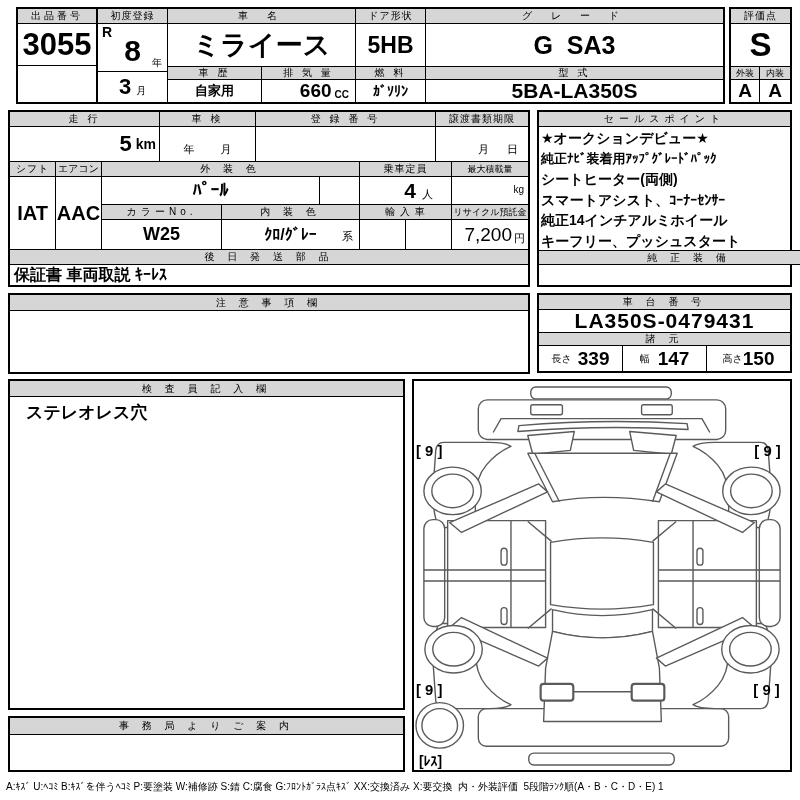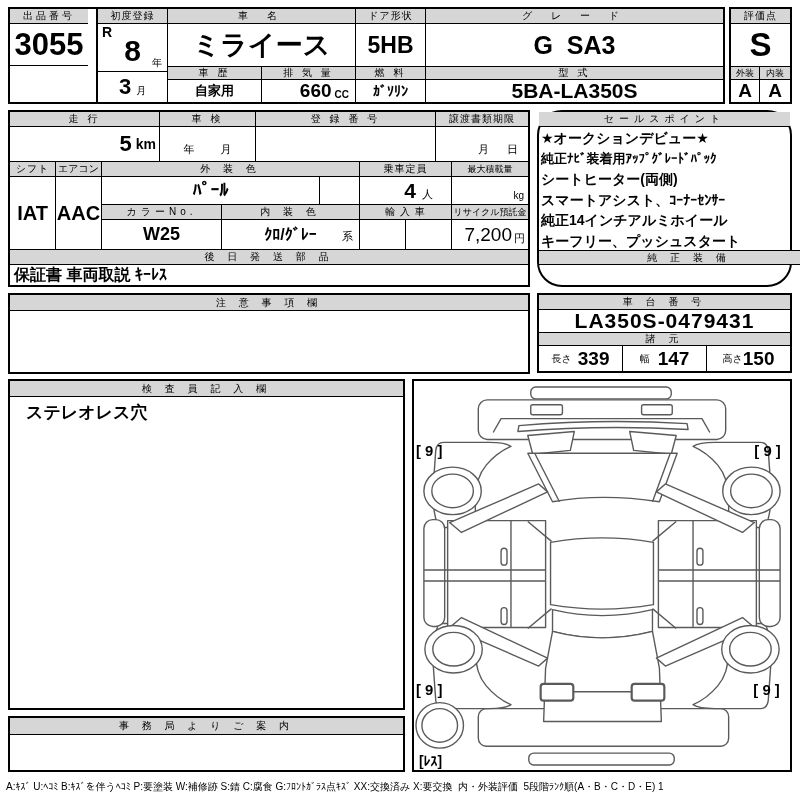--- a/index.html
+++ b/index.html
@@ -19,21 +19,21 @@
   .vr { justify-content:flex-end; }
   .pre { white-space:pre; }
   .salesline { font-size:14px; font-weight:bold; line-height:20.5px; white-space:nowrap; }
   svg text { font-family:"Liberation Sans","DejaVu Sans",sans-serif; }
 </style>
 </head>
 <body>
 
 <div class="sheet">
 
-  <div class="box" style="left:8px;top:7px;width:100px;height:97px;text-align:right;">
+  <div class="box" style="left:16px;top:7px;width:100px;height:97px;text-align:right;">
     <div class="cell gray hdr bb" style="left:0;top:0;width:78px;height:15px;">出品番号</div>
     <div class="cell v bb" style="left:0;top:15px;width:78px;height:42px;font-size:31px;">3055</div>
     <div class="cell" style="left:0;top:57px;width:78px;height:36px;"></div>
   </div>
 
   <div class="box" style="left:96px;top:7px;width:629px;height:97px;">
 
     <div class="cell gray hdr ls1 br bb" style="left:0;top:0;width:70px;height:15px;">初度登録</div>
     <div class="cell br bb" style="left:0;top:15px;width:70px;height:48px;">
       <span style="position:absolute;left:4px;top:0;font-size:14px;font-weight:bold;">R</span>
@@ -102,21 +102,21 @@
     <div class="cell gray hdr ls0 fs9 bb" style="left:442px;top:50px;width:76px;height:15px;">最大積載量</div>
 
     <div class="cell v br bb" style="left:0;top:65px;width:46px;height:73px;font-size:20px;">IAT</div>
     <div class="cell v br bb" style="left:46px;top:65px;width:46px;height:73px;font-size:20px;">AAC</div>
     <div class="cell v br bb" style="left:92px;top:65px;width:218px;height:28px;font-size:18px;">ﾊﾟｰﾙ</div>
     <div class="cell br bb" style="left:310px;top:65px;width:40px;height:28px;"></div>
     <div class="cell v br bb" style="left:350px;top:65px;width:92px;height:28px;gap:6px;justify-content:flex-end;padding-right:18px;">
       <span style="font-size:21px;">4</span>
       <span style="font-size:11px;font-weight:normal;margin-top:8px;">人</span>
     </div>
-    <div class="cell vr bb" style="left:442px;top:65px;width:76px;height:28px;padding-right:4px;font-size:10px;align-items:flex-end;padding-bottom:3px;">
+    <div class="cell vr bb" style="left:442px;top:65px;width:76px;height:28px;padding-right:4px;font-size:10px;padding-bottom:3px;">
       <span>kg</span>
     </div>
 
     <div class="cell gray hdr br bb" style="left:92px;top:93px;width:120px;height:15px;letter-spacing:4px;">カラーNo.</div>
     <div class="cell gray hdr ls5 br bb" style="left:212px;top:93px;width:138px;height:15px;">内 装 色</div>
     <div class="cell gray hdr ls1 br bb" style="left:350px;top:93px;width:92px;height:15px;">輸 入 車</div>
     <div class="cell gray hdr ls0 fs9 bb" style="left:442px;top:93px;width:76px;height:15px;">リサイクル預託金</div>
 
     <div class="cell v br bb" style="left:92px;top:108px;width:120px;height:30px;font-size:18px;">W25</div>
     <div class="cell br bb" style="left:212px;top:108px;width:138px;height:30px;">
@@ -127,21 +127,21 @@
     <div class="cell br bb" style="left:396px;top:108px;width:46px;height:30px;"></div>
     <div class="cell vr bb" style="left:442px;top:108px;width:76px;height:30px;padding-right:3px;gap:2px;">
       <span style="font-size:19px;font-weight:normal;">7,200</span>
       <span style="font-size:11px;margin-top:7px;">円</span>
     </div>
 
     <div class="cell gray hdr ls5 bb" style="left:0;top:138px;width:518px;height:15px;">後 日 発 送 部 品</div>
     <div class="cell v vl" style="left:0;top:153px;width:518px;height:20px;padding-left:4px;font-size:16px;">保証書 車両取説 ｷｰﾚｽ</div>
   </div>
 
-  <div class="box" style="left:537px;top:110px;width:255px;height:177px;border-radius:25px;">
+  <div class="box" style="left:537px;top:110px;width:255px;height:177px;">
     <div class="cell gray hdr ls5 bb" style="left:0;top:0;width:251px;height:15px;">セールスポイント</div>
     <div style="position:absolute;left:2px;top:16px;width:249px;height:121px;">
       <div class="salesline">★オークションデビュー★</div>
       <div class="salesline" style="font-size:13px;">純正ﾅﾋﾞ装着用ｱｯﾌﾟｸﾞﾚｰﾄﾞﾊﾟｯｸ</div>
       <div class="salesline">シートヒーター(両側)</div>
       <div class="salesline">スマートアシスト、ｺｰﾅｰｾﾝｻｰ</div>
       <div class="salesline">純正14インチアルミホイール</div>
       <div class="salesline">キーフリー、プッシュスタート</div>
     </div>
     <div class="cell gray hdr ls5 bb" style="left:0;top:138px;width:270px;height:15px;border-top:1.5px solid #000;padding-left:30px;">純 正 装 備</div>

